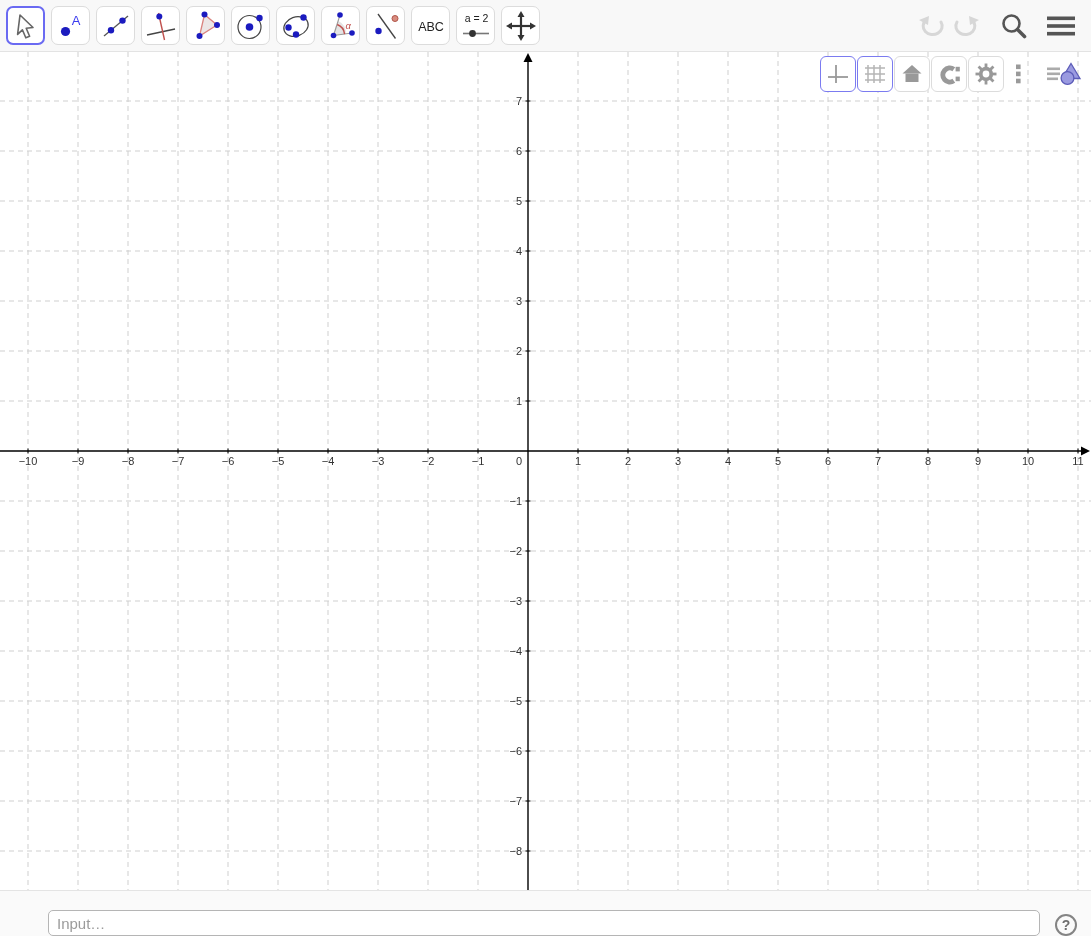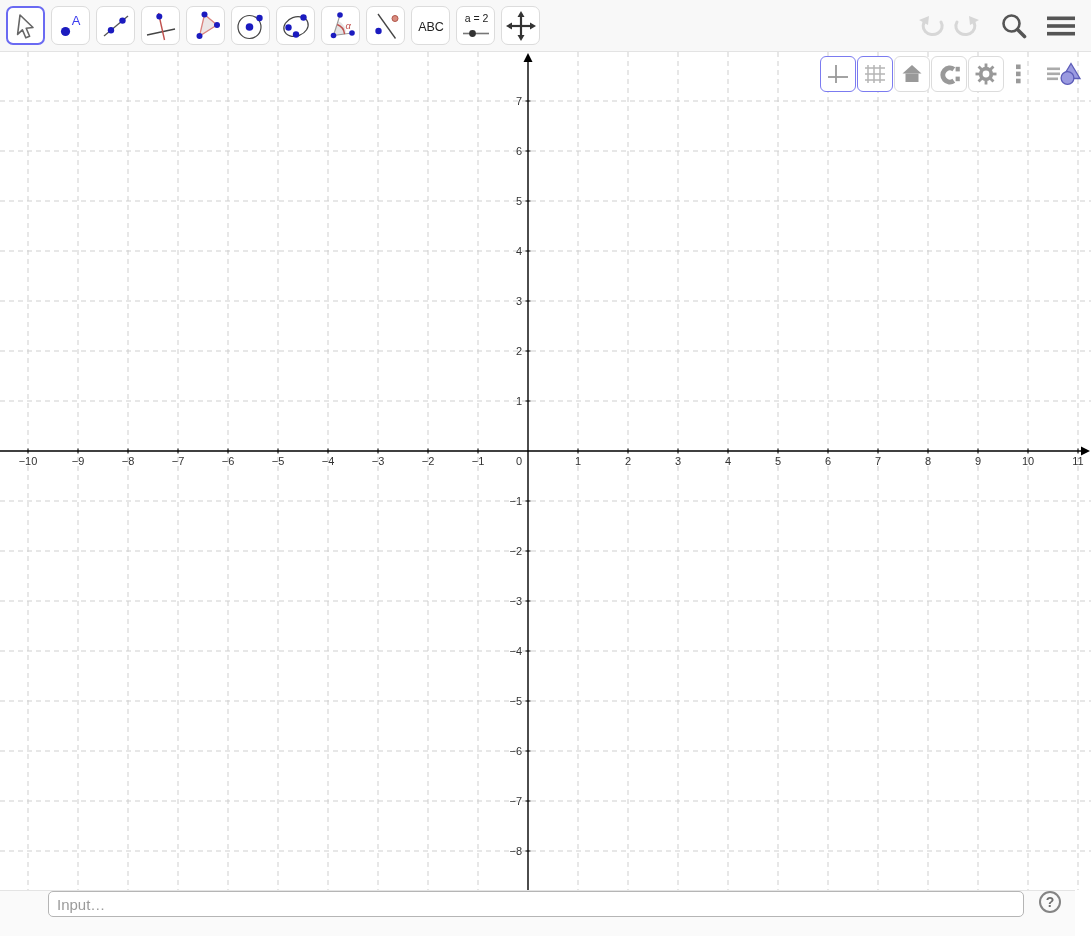--- a/index.html
+++ b/index.html
@@ -28,22 +28,22 @@
   
   .mini-toolbar{position:absolute;top:4px;right:6px;display:flex;align-items:center;}
   .mini-btn{width:36px;height:36px;background:#fff;border:1px solid #dcdcdc;border-radius:6px;
             margin-left:1px;display:flex;align-items:center;justify-content:center;padding:0;
             box-sizing:border-box;cursor:pointer;}
   .mini-btn.active{border-color:#7b7bf0;}
   .mini-btn.borderless{border:none;background:transparent;width:26px;}
   .mini-btn.stylebar{border:none;background:transparent;width:42px;margin-left:12px;}
 
   
-  .inputbar{position:absolute;left:0;right:16px;bottom:0;height:46px;background:#fafafa;
-            border-top:1px solid #e4e4e4;display:flex;align-items:flex-start;box-sizing:border-box;}
+  .inputbar{position:absolute;left:0;right:0;bottom:0;height:46px;background:#fafafa;
+            border-top:1px solid #e4e4e4;display:flex;align-items:flex-end;box-sizing:border-box;}
   .inputbar input{margin-left:48px;flex:1;height:24px;border:1px solid #b5b5b5;border-radius:5px;
             padding:0 8px;font-size:15px;color:#333;background:#fff;outline:none;
             font-family:"Liberation Sans",sans-serif;}
   .inputbar input::placeholder{color:#9b9b9b;}
   .help-btn{width:22px;height:22px;border-radius:50%;border:2px solid #848484;background:none;
             color:#6e6e6e;font-size:14px;font-weight:bold;line-height:1;cursor:pointer;
             display:flex;align-items:center;justify-content:center;margin:0 14px 0 15px;padding:0;
             box-sizing:border-box;flex:0 0 auto;}
 </style>
 </head>

